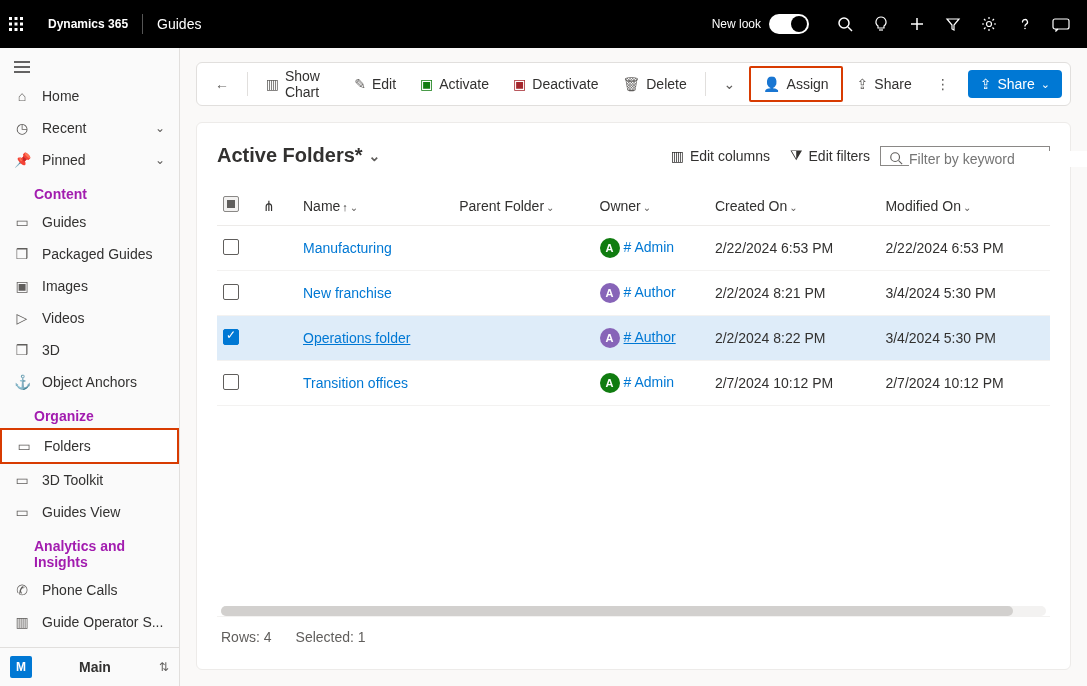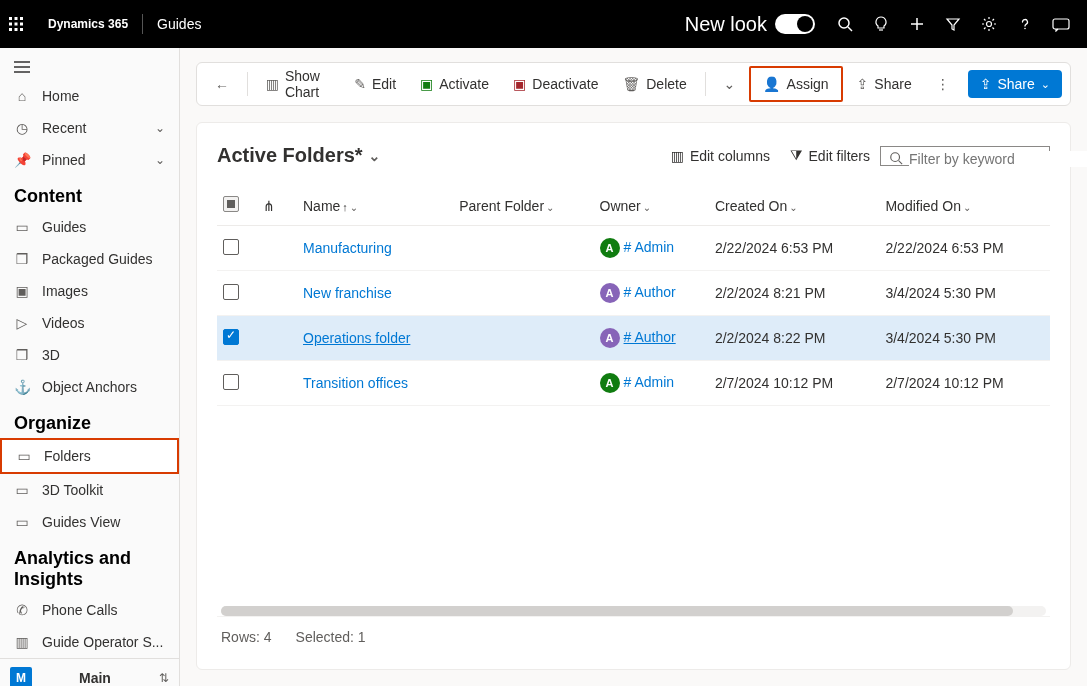--- a/index.html
+++ b/index.html
@@ -5,33 +5,33 @@
 * { box-sizing: border-box; margin: 0; padding: 0; font-family: "Segoe UI", -apple-system, sans-serif; }
 body { width: 1087px; height: 686px; overflow: hidden; background: #fff; color: #323130; font-size: 14px; }
 
 
 .topbar { height: 48px; background: #000; color: #fff; display: flex; align-items: center; padding: 0 8px; }
 .topbar .waffle { width: 32px; text-align: center; font-size: 16px; }
 .topbar .brand { font-weight: 600; font-size: 12px; margin-left: 8px; }
 .topbar .divider { width: 1px; height: 20px; background: #555; margin: 0 14px; }
 .topbar .app { font-size: 14px; }
 .topbar .spacer { flex: 1; }
-.topbar .newlook { display: flex; align-items: center; gap: 8px; margin-right: 12px; font-size: 20px; }
+.topbar .newlook { display: flex; align-items: center; gap: 8px; margin-right: 18px; font-size: 12px; }
 .toggle { width: 40px; height: 20px; border-radius: 10px; background: #fff; position: relative; }
 .toggle::after { content:""; position:absolute; right:2px; top:2px; width:16px; height:16px; border-radius:50%; background:#000; }
 .topbar .ticon { width: 36px; text-align: center; font-size: 16px; cursor:pointer; }
 
 
 .shell { display: flex; height: calc(686px - 48px); }
 .sidebar { width: 180px; border-right: 1px solid #e1dfdd; background: #fafafa; padding-top: 6px; position: relative; display:flex; flex-direction:column;}
 .sidebar .hamb { padding: 6px 14px; font-size: 16px; }
 .nav-item { display: flex; align-items: center; gap: 12px; padding: 8px 14px; cursor: pointer; font-size: 14px; color:#323130;}
 .nav-item .ico { width: 16px; text-align:center; font-size:14px; color:#605e5c; }
 .nav-item .chev { margin-left: auto; color:#605e5c; font-size:12px; }
-.nav-section { padding: 10px 14px 4px; font-weight: 600; font-size: 18px; color:#000000; }
+.nav-section { padding: 10px 14px 4px; font-weight: 600; font-size: 14px; color:#a21caf;margin-left:20px; }
 .nav-item.selected { background: #fff; }
 .highlight-box { border: 2px solid #d83b01; }
 .sidebar-footer { margin-top:auto; display:flex; align-items:center; gap:10px; padding:8px 10px; border-top:1px solid #e1dfdd;}
 .sidebar-footer .sq { width:22px; height:22px; background:#0078d4; color:#fff; display:flex; align-items:center; justify-content:center; font-size:12px; font-weight:600; border-radius:2px;}
 .sidebar-footer .upd { margin-left:auto; font-size:12px; color:#605e5c;}
 
 
 .main { flex:1; background:#faf9f8; display:flex; flex-direction:column; }
 .cmdbar-wrap { padding: 14px 16px 0; }
 .cmdbar { background:#fff; border:1px solid #e1dfdd; border-radius:6px; height:44px; display:flex; align-items:center; padding:0 8px; gap:4px;}

